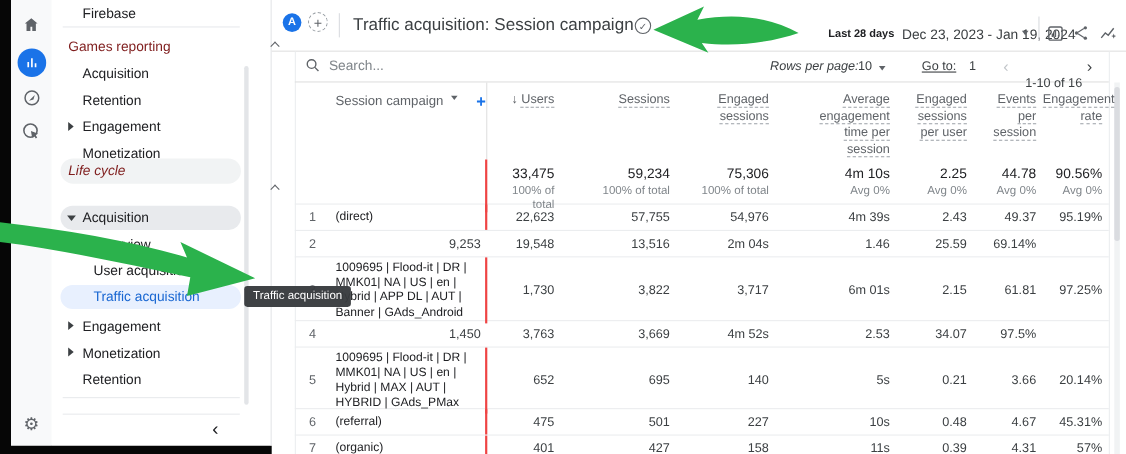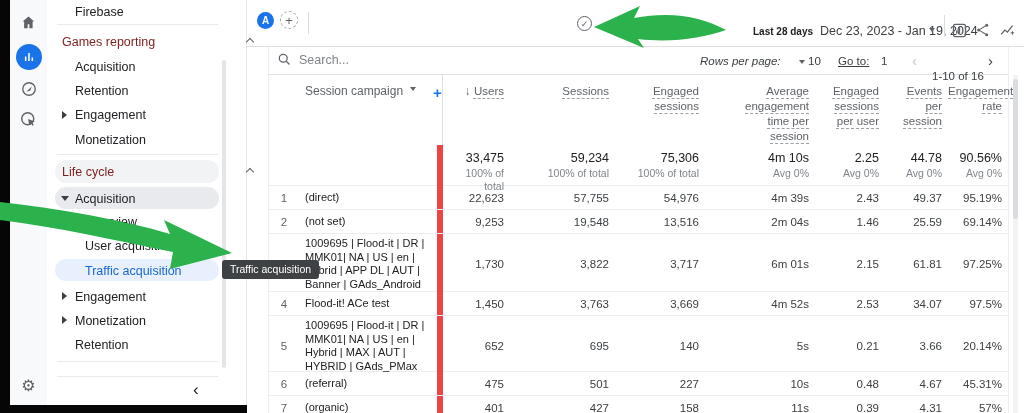--- a/index.html
+++ b/index.html
@@ -57,21 +57,21 @@
 
   
   .tbl { left:268px; top:75px; width:740px; }
   .trow { display:grid; grid-template-columns:32px 143px 67px 105px 90px 110px 70px 63px 60px; align-items:center; }
   .hdr-row { height:70px; align-items:start; }
   .totals-row { height:40px; align-items:start; }
   .body-row { border-top:1px solid #ebedef; }
   .h24 { height:24px; }
   .num { text-align:center; font-size:11.5px; color:#5f6368; }
   .name { font-size:11px; line-height:13.5px; color:#202124; padding:3px 6px 3px 5px; white-space:pre-line; }
-  .name-col { align-self:stretch; display:flex; align-items:center; border-right:6px solid #ef4444; }
+  .name-col { align-self:stretch; display:flex; align-items:center; border-right:2px solid #ef4444; }
   .val { text-align:right; font-size:11.5px; color:#3c4043; padding-right:6px; }
   .th { text-align:right; padding:9px 6px 0 0; font-size:11.5px; line-height:15px; color:#5f6368; }
   .hl { white-space:pre-line; text-decoration:underline dashed #9aa0a6 1px; text-underline-offset:3px; }
   .dim-th { padding:9px 0 0 5px; display:flex; align-items:center; gap:7px; font-size:12px; color:#5f6368; }
   .add-dim { color:#1a73e8; font-size:15px; font-weight:bold; margin-left:10px; }
   .tot { text-align:right; padding:6px 6px 0 0; }
   .tot .v { font-size:12.5px; color:#202124; line-height:15px; }
   .tot .s { font-size:10.5px; color:#80868b; line-height:13px; margin-top:1px; }
   .sort-ic { color:#5f6368; }
 
@@ -124,21 +124,21 @@
     <div class="sitem section-label" style="left:15px; top:33px;"><span>Games reporting</span></div>
     <span class="abs chev-up" style="left:200px; top:39px;"></span>
 
     <div class="sitem" style="left:28px; top:58px;"><span>Acquisition</span></div>
     <div class="sitem" style="left:28px; top:82px;"><span>Retention</span></div>
     <span class="abs tri-right" style="left:15px; top:111px;"></span>
     <div class="sitem" style="left:28px; top:106px;"><span>Engagement</span></div>
     <div class="sitem" style="left:28px; top:131px;"><span>Monetization</span></div>
     <div class="sdivider" style="top:154px;"></div>
 
-    <div class="pill" style="top:160px; height:23px; background:#f1f3f4;">
+    <div class="pill" style="top:144px; height:23px; background:#f1f3f4;font-style:italic;">
       <span class="sitem section-label" style="left:7px; top:2px; position:relative; display:inline-block;">Life cycle</span>
     </div>
     <span class="abs chev-up" style="left:200px; top:169px;"></span>
 
     <div class="pill" style="top:187px; height:22px; background:#e8eaed;">
       <span class="abs tri-down" style="left:6px; top:9px;"></span>
       <span class="sitem" style="left:20px; top:2px; position:relative; display:inline-block;">Acquisition</span>
     </div>
 
     <div class="sitem" style="left:38px; top:213px;"><span>Overview</span></div>
@@ -161,20 +161,21 @@
   <div class="abs side-scrollbar"></div>
 
   <div class="abs hdr-border"></div>
   <div class="abs avatar">
       <span>A</span>
     </div>
   <div class="abs plus-circle">
       <span>+</span>
     </div>
   <div class="abs hdr-vdiv"></div>
+  <div class="abs page-title"><span>Traffic acquisition: Session campaign</span></div>
   <div class="abs check-circle">
       <span>✓</span>
     </div>
 
   <div class="abs date-preset"><span>Last 28 days</span></div>
   <div class="abs date-range"><span>Dec 23, 2023 - Jan 19, 2024</span></div>
   <span class="abs tri-down-sm date-caret"></span>
   <div class="abs hdr-vdiv2"></div>
   <div class="abs hdr-ic" style="left:951px;">
     <svg width="17" height="17" viewBox="0 0 24 24">
@@ -205,21 +206,21 @@
   <div class="abs search-ic">
     <svg width="15" height="15" viewBox="0 0 24 24">
         <circle cx="10" cy="10" r="6.3" fill="none" stroke="#5f6368" stroke-width="2"></circle>
         <path d="M14.8 14.8L20 20" stroke="#5f6368" stroke-width="2"></path>
       </svg>
   </div>
   <input class="abs search-input" placeholder="Search..." style="">
   <div class="abs search-row-border"></div>
 
   <div class="abs tb-txt" style="left:700px;font-style:italic;"><span>Rows per page:</span></div>
-  <div class="abs tb-txt" style="left:808px;text-align:right;"><span>10</span></div>
+  <div class="abs tb-txt" style="left:780px;text-align:right;"><span>10</span></div>
   <span class="abs tri-down-sm" style="left:799px; top:60px;"></span>
   <div class="abs tb-txt" style="left:838px;text-decoration:underline;"><span>Go to:</span></div>
   <div class="abs tb-txt" style="left:881px;"><span>1</span></div>
   <div class="abs pg-chev" style="left:912px; color:#c2c6ca;"><span>‹</span></div>
   <div class="abs tb-txt" style="left:932px;margin-top:15px;"><span>1-10 of 16</span></div>
   <div class="abs pg-chev" style="left:988px; color:#3c4043;"><span>›</span></div>
 
   <div class="abs tbl">
 
     <div class="trow hdr-row">
@@ -289,23 +290,20 @@
       <div class="val">57,755</div>
       <div class="val">54,976</div>
       <div class="val">4m 39s</div>
       <div class="val">2.43</div>
       <div class="val">49.37</div>
       <div class="val">95.19%</div>
     </div>
 
     <div class="trow body-row h24">
       <div class="num">2</div>
-      <div class="name-col">
-          <div class="name">(not set)</div>
-        </div>
       <div class="val">9,253</div>
       <div class="val">19,548</div>
       <div class="val">13,516</div>
       <div class="val">2m 04s</div>
       <div class="val">1.46</div>
       <div class="val">25.59</div>
       <div class="val">69.14%</div>
     </div>
 
     <div class="trow body-row" style="height:58px;">
@@ -320,23 +318,20 @@
       <div class="val">3,822</div>
       <div class="val">3,717</div>
       <div class="val">6m 01s</div>
       <div class="val">2.15</div>
       <div class="val">61.81</div>
       <div class="val">97.25%</div>
     </div>
 
     <div class="trow body-row h24">
       <div class="num">4</div>
-      <div class="name-col">
-          <div class="name">Flood-it! ACe test</div>
-        </div>
       <div class="val">1,450</div>
       <div class="val">3,763</div>
       <div class="val">3,669</div>
       <div class="val">4m 52s</div>
       <div class="val">2.53</div>
       <div class="val">34.07</div>
       <div class="val">97.5%</div>
     </div>
 
     <div class="trow body-row" style="height:56px;">

